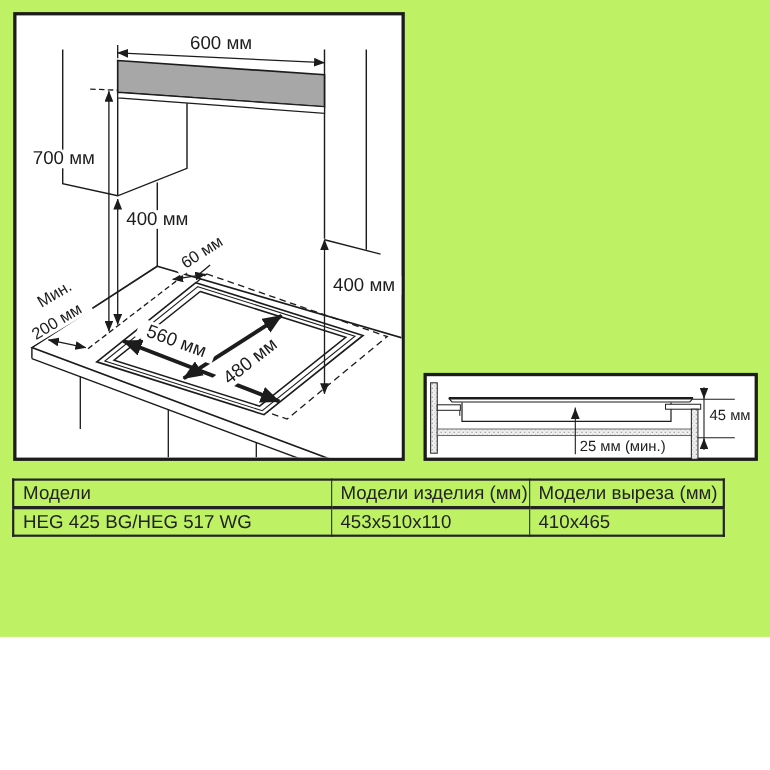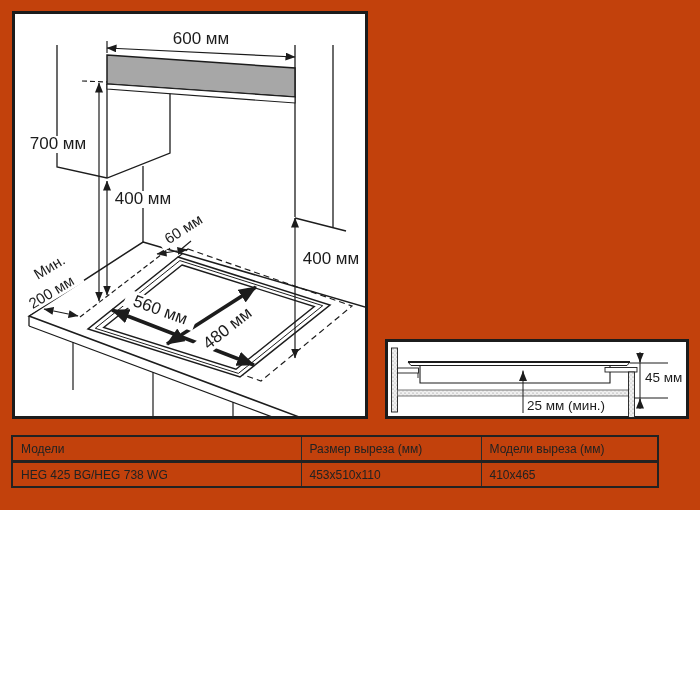--- a/index.html
+++ b/index.html
@@ -1,28 +1,28 @@
 <!DOCTYPE html>
 <html><head>
 <meta charset="utf-8">
 <style>
   html,body{margin:0;padding:0;background:#fff;}
   .canvas{
-    position:relative;width:700px;height:510px;background:#c2410c;
+    position:relative;width:700px;height:579px;background:#bef264;
     font-family:"Liberation Sans",sans-serif;overflow:hidden;
   }
   svg{position:absolute;left:0;top:0;}
   svg text{fill:#1c1c1c;font-family:"Liberation Sans",sans-serif;}
   .dim-label{font-size:17px;}
   .dim-label-sm{font-size:15px;}
   .sec-label{font-size:13.5px;}
   .spec-table{
     position:absolute;left:11px;top:435px;width:646px;
     border-collapse:collapse;table-layout:fixed;
-    font-size:12px;color:#222;padding-left:47px;
+    font-size:17px;color:#222;padding-left:47px;
   }
   .spec-table td,.spec-table th{
     border:1.5px solid #2b2b2b;font-weight:400;text-align:left;
     padding:1px 8px;height:21px;white-space:nowrap;overflow:hidden;
   }
   .spec-table{border:2.5px solid #222;}
   .spec-table th{border-bottom:3px solid #222;}
 </style>
 </head>
 <body>
@@ -178,25 +178,25 @@
 
 <table class="spec-table">
   <colgroup>
         <col style="width:289px">
         <col style="width:180px">
         <col style="width:177px">
       </colgroup>
   <thead>
     <tr>
       <th>Модели</th>
-      <th>Размер выреза (мм)</th>
+      <th>Модели изделия (мм)</th>
       <th>Модели выреза (мм)</th>
     </tr>
   </thead>
   <tbody>
     <tr>
-      <td>HEG 425 BG/HEG 738 WG</td>
+      <td>HEG 425 BG/HEG 517 WG</td>
       <td>453x510x110</td>
       <td>410x465</td>
     </tr>
   </tbody>
 </table>
 </div>
 
 </body></html>

